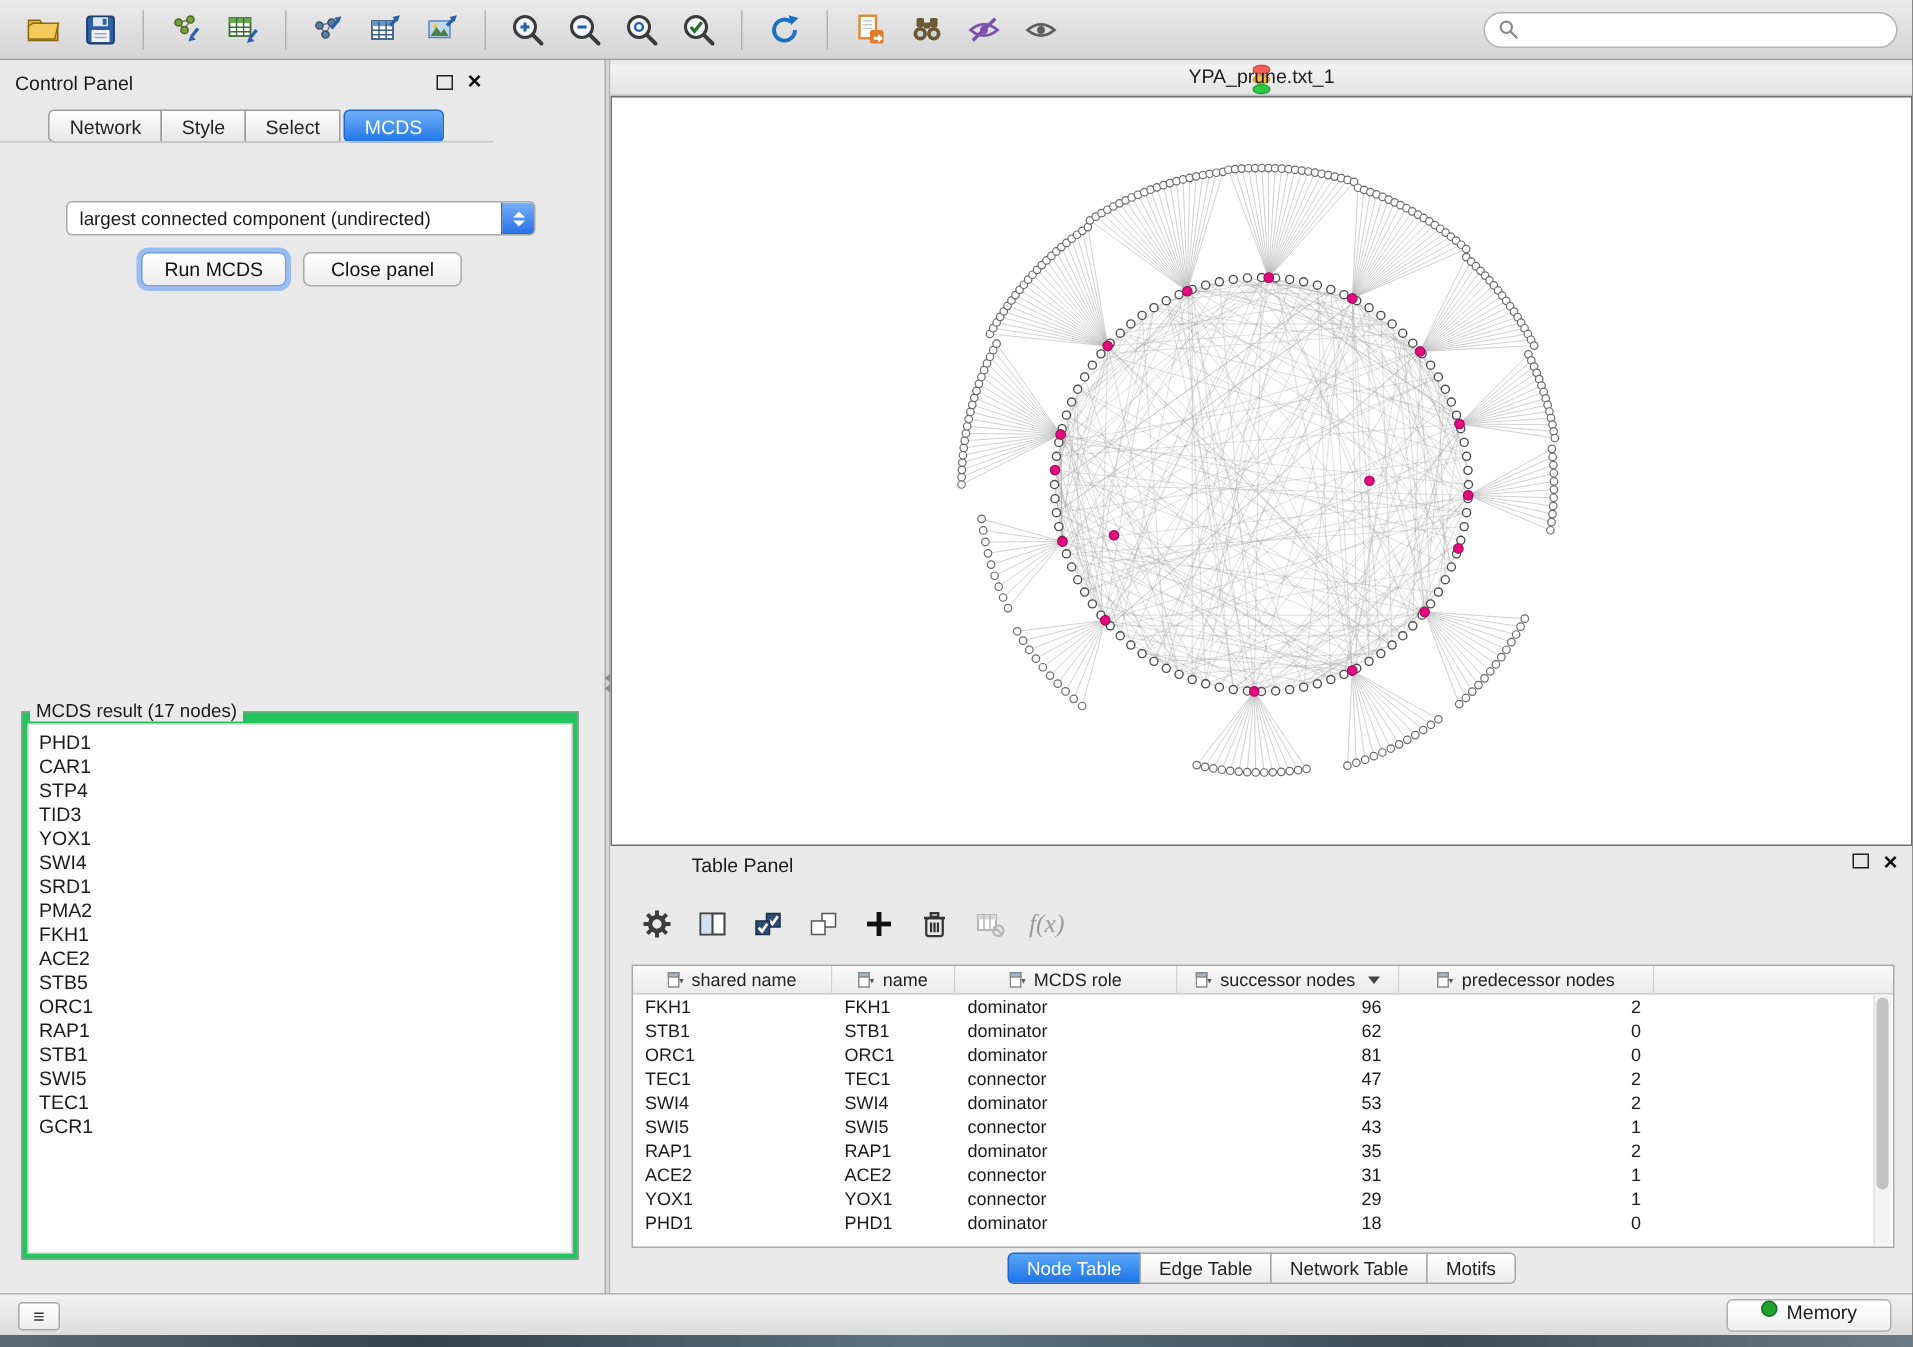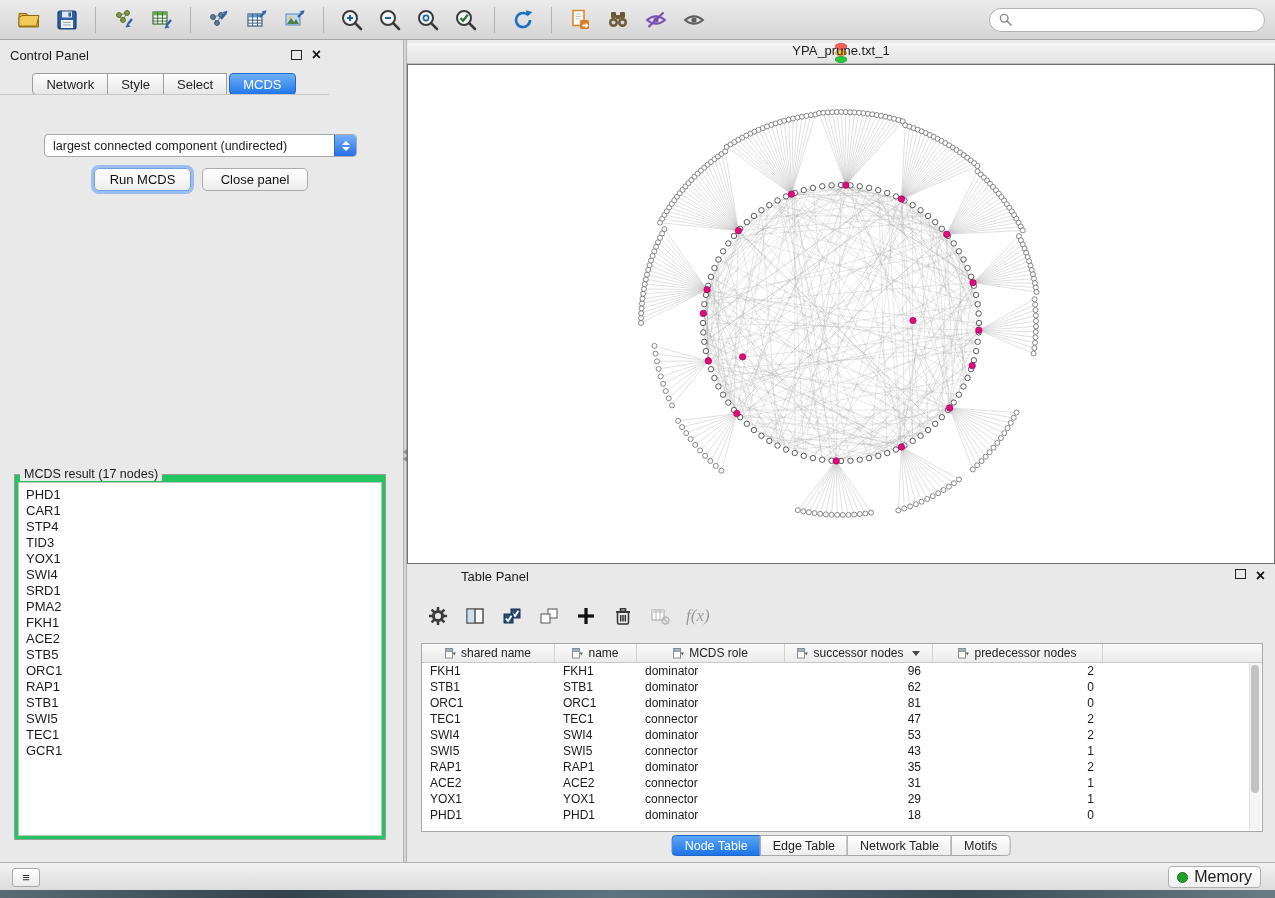--- a/index.html
+++ b/index.html
@@ -85,22 +85,22 @@
   .ttab{height:19px;padding:0 12px;font-size:12.5px;display:flex;align-items:center;
     background:linear-gradient(#ffffff,#ededed);border:1px solid #a8a8a8;margin-left:-1px;color:#222;}
   .ttab:first-child{border-radius:4px 0 0 4px;margin-left:0;}
   .ttab:last-child{border-radius:0 4px 4px 0;}
   .ttab.active{background:linear-gradient(#5ba6f7,#1d74e8);border-color:#1f66cd;color:#fff;}
   
   #status-bar{position:absolute;left:0;bottom:8px;width:100%;height:28px;
     background:linear-gradient(#f2f2f2,#dcdcdc);border-top:1px solid #b2b2b2;box-sizing:border-box;}
   #menu-btn{position:absolute;left:12px;top:5px;width:26px;height:17px;border:1px solid #a9a9a9;border-radius:3px;
     background:linear-gradient(#fff,#ececec);display:flex;align-items:center;justify-content:center;font-size:13px;color:#333;}
-  #memory-btn{position:absolute;right:14px;top:3px;height:20px;padding:0 8px;border:1px solid #b0b0b0;border-radius:4px;
-    background:linear-gradient(#ffffff,#f0f0f0);display:flex;align-items:center;gap:6px;font-size:16px;}
+  #memory-btn{position:absolute;right:14px;top:3px;height:20px;padding:0 22px;border:1px solid #b0b0b0;border-radius:4px;
+    background:linear-gradient(#ffffff,#f0f0f0);display:flex;align-items:flex-start;gap:6px;font-size:13px;}
   #memory-btn .dot{width:11px;height:11px;border-radius:50%;background:#1fa32c;border:1px solid #14701d;box-sizing:border-box;}
   #desktop-strip{position:absolute;left:0;bottom:0;width:100%;height:8px;
     background:linear-gradient(90deg,#5a6b74,#33424d 22%,#5d7480 48%,#3c4c57 75%,#6a7b85);}
 </style>
 </head>
 <body>
 
 <div id="app">
 
   <div id="toolbar">

